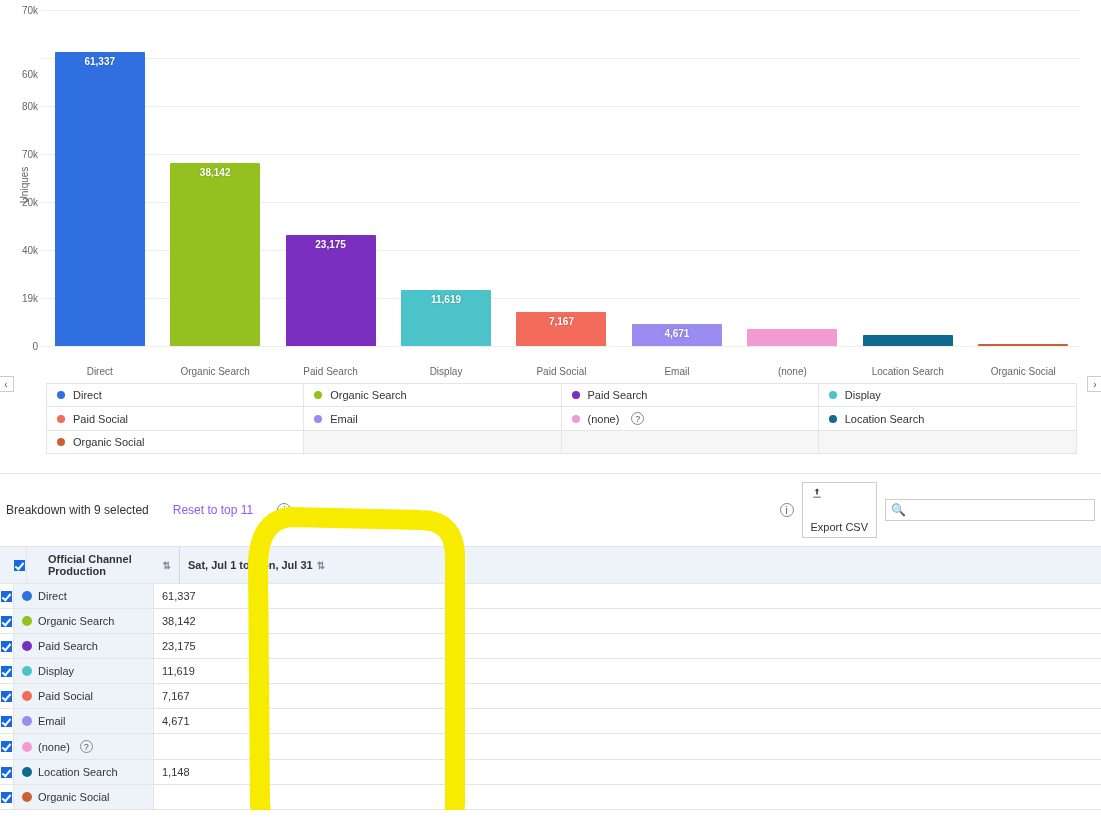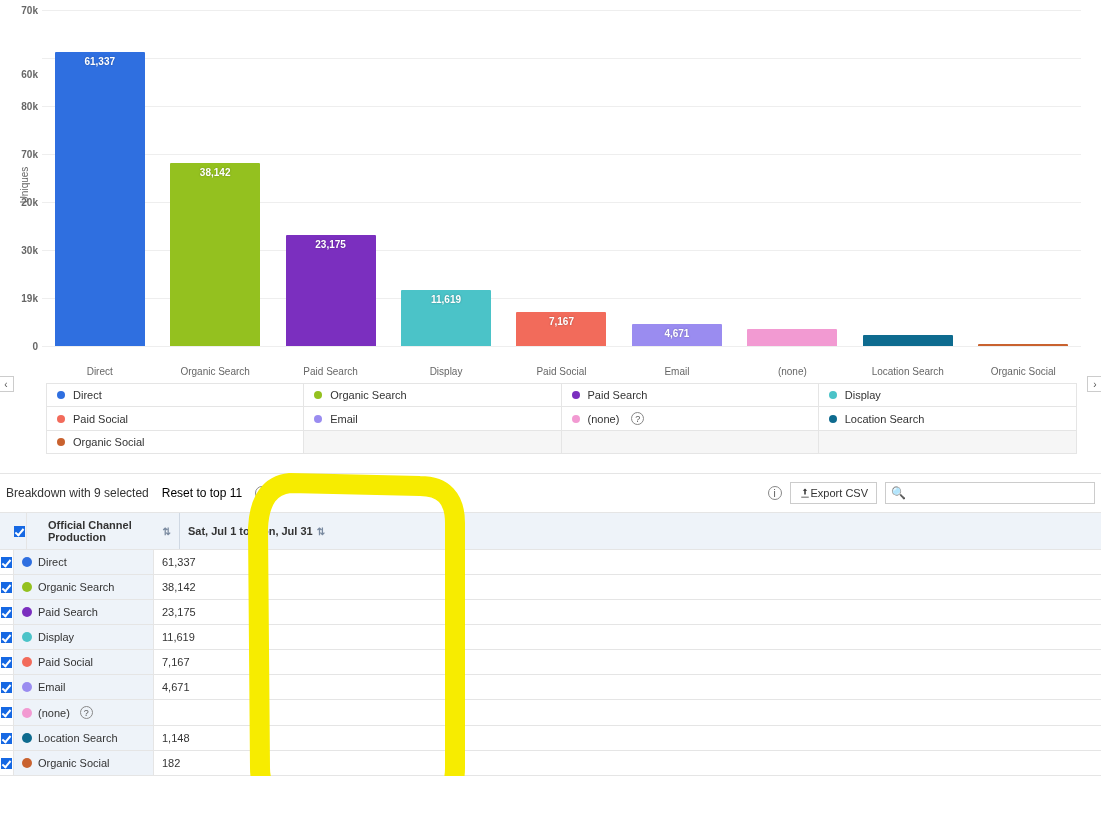--- a/index.html
+++ b/index.html
@@ -32,21 +32,21 @@
   }
   .grid-line {
     position: absolute; left: 0; right: 0;
     border-top: 1px solid #eee;
   }
   .grid-tick {
     position: absolute;
     left: -28px;
     font-size: 10px; color: #666;
     transform: translateY(-50%);
-    width: 24px; text-align: right; font-weight: bold;
+    width: 24px; text-align: right;
   }
   .bars-row {
     position: absolute;
     left: 0; right: 0; bottom: 14px; 
     height: calc(100% - 14px);
     display: flex;
     align-items: flex-end;
   }
   .bar-cell {
     flex: 1 1 0;
@@ -120,33 +120,33 @@
     font-size:9px; color:#555; margin-left:4px;
   }
   
   .spacer-block { height: 20px; border-bottom:1px solid #e5e5e5;}
   .toolbar {
     display: flex; align-items: center;
     padding: 8px 6px;
     gap: 8px;
     border-bottom: 1px solid #e5e5e5;
   }
-  .toolbar-left { display:flex; align-items:center; gap:13px; font-size:12px; }
+  .toolbar-left { display:flex; align-items:center; gap:24px; font-size:12px; }
   .toolbar-title { color:#333; }
-  .toolbar-link { color:#000000; cursor:pointer; }
+  .toolbar-link { color:#8b5cf6; cursor:pointer; }
   .info-icon {
     display:inline-flex;align-items:center;justify-content:center;
     width:14px;height:14px;border:1px solid #888;border-radius:50%;
     font-size:10px;color:#555;
   }
   .toolbar-spacer { flex:1; }
   .export-btn {
-    display:flex; gap:0;
+    display:flex; gap:22px;
     border:1px solid #ccc; padding:4px 8px;
-    font-size:11px; cursor:pointer; background:#fff;
+    font-size:11px; cursor:pointer; background:#fff;flex-direction:column;
   }
   .export-btn svg { width:12px; height:12px; }
   .search-box {
     position: relative;
     width: 210px;
   }
   .search-box input {
     width:100%; padding:4px 6px 4px 24px;
     border:1px solid #ccc; font-size:11px;
   }
@@ -207,21 +207,21 @@
 
 <div class="chart-wrap">
   <div class="chart-area">
     <span class="y-axis-label">Uniques</span>
     <div id="grid-host">
         <div class="grid-line" style="top: 336px;"></div>
         <div class="grid-tick" style="top: 336px;">0</div>
         <div class="grid-line" style="top: 288px;"></div>
         <div class="grid-tick" style="top: 288px;">19k</div>
         <div class="grid-line" style="top: 240px;"></div>
-        <div class="grid-tick" style="top: 240px;">30k</div>
+        <div class="grid-tick" style="top: 240px;">40k</div>
         <div class="grid-line" style="top: 192px;"></div>
         <div class="grid-tick" style="top: 192px;">20k</div>
         <div class="grid-line" style="top: 144px;"></div>
         <div class="grid-tick" style="top: 144px;">70k</div>
         <div class="grid-line" style="top: 96px;"></div>
         <div class="grid-tick" style="top: 96px;">80k</div>
         <div class="grid-line" style="top: 48px;"></div>
         <div class="grid-tick" style="top: 64px;">60k</div>
         <div class="grid-line" style="top: 0px;"></div>
         <div class="grid-tick" style="top: 0px;">70k</div>
@@ -457,21 +457,20 @@
           <div class="col-value">1,148</div>
         </div>
         <div class="t-row">
           <div class="col-check">
             <div class="chk"></div>
           </div>
           <div class="col-name" style="background: rgb(238, 243, 249);">
             <span class="row-dot" style="background: rgb(201, 98, 47);"></span>
             <span>Organic Social</span>
           </div>
-          <div class="col-value">182</div>
         </div>
       </div>
   </div>
 
   <svg class="annot" style="left:230px; top:-45px; width:250px; height:360px;" viewBox="0 0 250 360">
     <path d="M60 15 Q30 18 28 60 L30 300 Q30 335 70 335 L200 335 Q225 330 225 300 L225 55 Q225 18 190 18 L60 15"></path>
   </svg>
 </div>
 
 </body></html>

